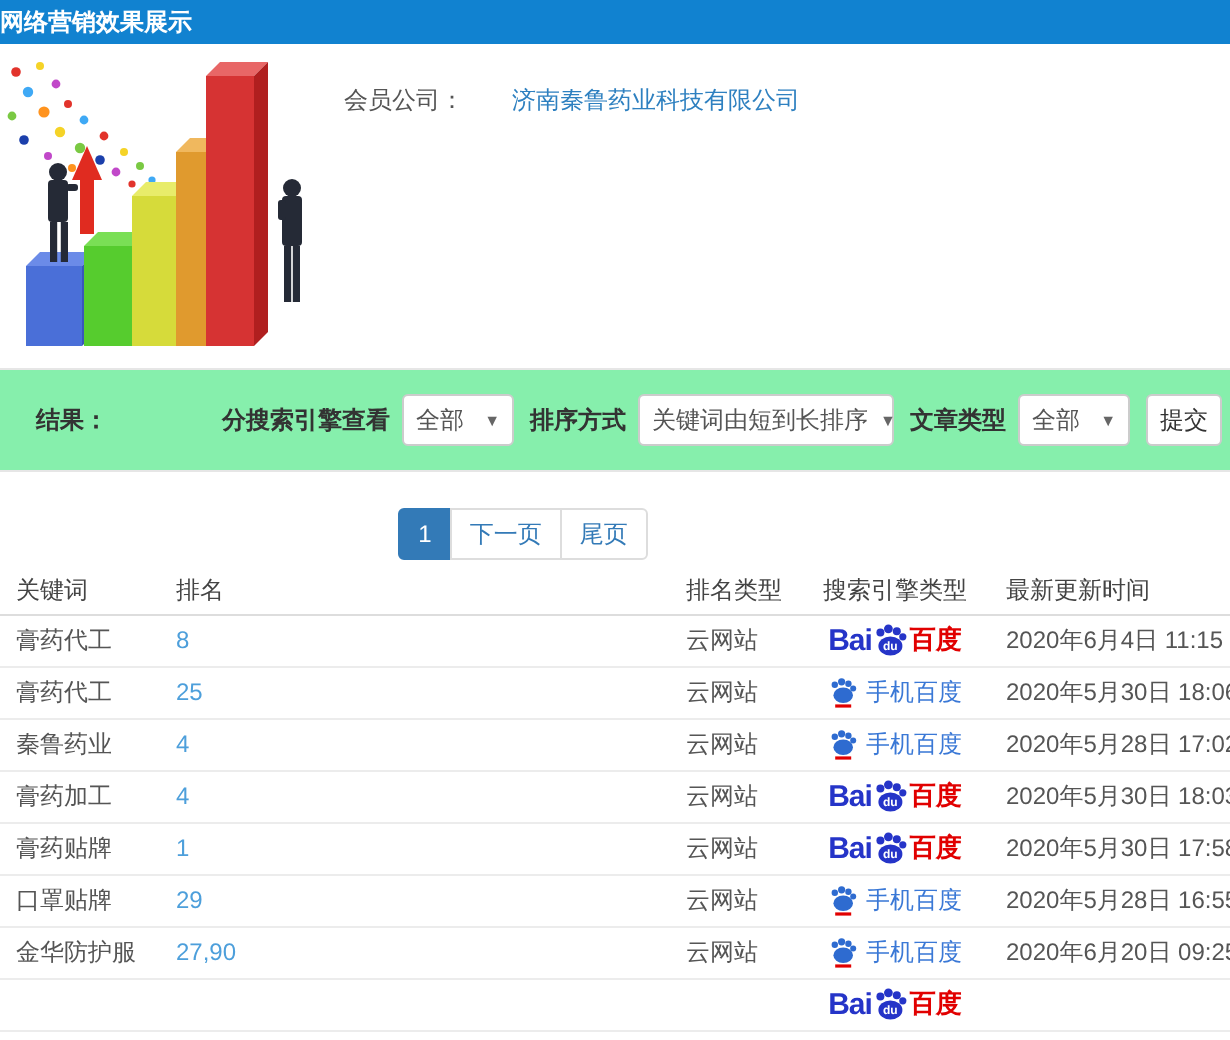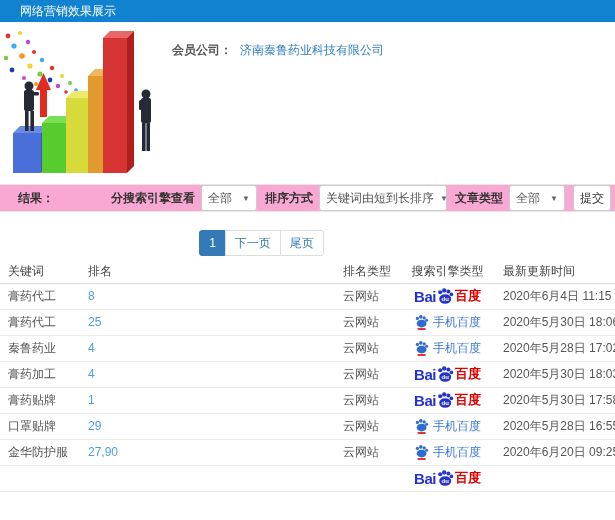--- a/index.html
+++ b/index.html
@@ -4,34 +4,34 @@
 <style>
   :root{
     --accent:#1182D0; --link:#2E80C0; --rank:#4D9FDB; --hot:#FF5000;
     --pager:#337AB7; --baidu-blue:#2534C8; --baidu-red:#E10000; --mob-blue:#3A78D6;
     --border:#E6E6E6; --txt:#555;
   }
   *{margin:0;padding:0;box-sizing:border-box;}
   html,body{width:615px;height:520px;overflow:hidden;background:#fff;
     font-family:"Liberation Sans","DejaVu Sans",sans-serif;font-size:12px;color:var(--txt);}
   
-  .titlebar{height:22px;background:var(--accent);color:#fff;font-weight:normal;
-    line-height:22px;padding-left:20px;font-size:12px;}
+  .titlebar{height:22px;background:var(--accent);color:#fff;font-weight:bold;
+    line-height:22px;font-size:12px;}
   
   .hero{position:relative;height:162px;background:#fff;}
   .illustration{position:absolute;left:0;top:6px;}
   .info{padding-top:14px;}
   .info-row{height:28px;line-height:28px;white-space:nowrap;}
-  .info-label{display:inline-block;width:232px;text-align:right;font-weight:bold;color:#555;}
-  .info-value{margin-left:8px;color:#555;font-family:Liberation Serif, serif;}
+  .info-label{display:inline-block;width:232px;text-align:right;font-weight:normal;color:#555;}
+  .info-value{margin-left:24px;color:#555;font-family:Liberation Serif, serif;}
   .link{color:var(--link);text-decoration:none;cursor:pointer;}
   .hot{color:var(--hot);}
   .unit{color:#2E9AE0;}
   
-  .filterbar{height:28px;background:#f9a8d4;border-top:1px solid var(--border);
+  .filterbar{height:52px;background:#86efac;border-top:1px solid var(--border);
     border-bottom:1px solid var(--border);display:flex;align-items:center;}
   .result-label{font-weight:bold;color:#333;margin-left:18px;}
   .filter-controls{margin-left:auto;display:flex;align-items:center;padding-right:4px;}
   .f-label{font-weight:bold;color:#333;margin:0 6px 0 8px;white-space:nowrap;}
   .select{height:26px;border:1px solid #ccc;border-radius:3px;background:#fff;color:#555;
     display:flex;align-items:center;padding:0 6px;cursor:pointer;white-space:nowrap;justify-content:space-between;}
   .select .arr{font-size:8px;color:#666;margin-left:6px;}
   .sel-sm{width:56px;}
   .sel-lg{width:128px;}
   .submit-btn{height:26px;width:38px;margin-left:8px;border:1px solid #ccc;border-radius:3px;

